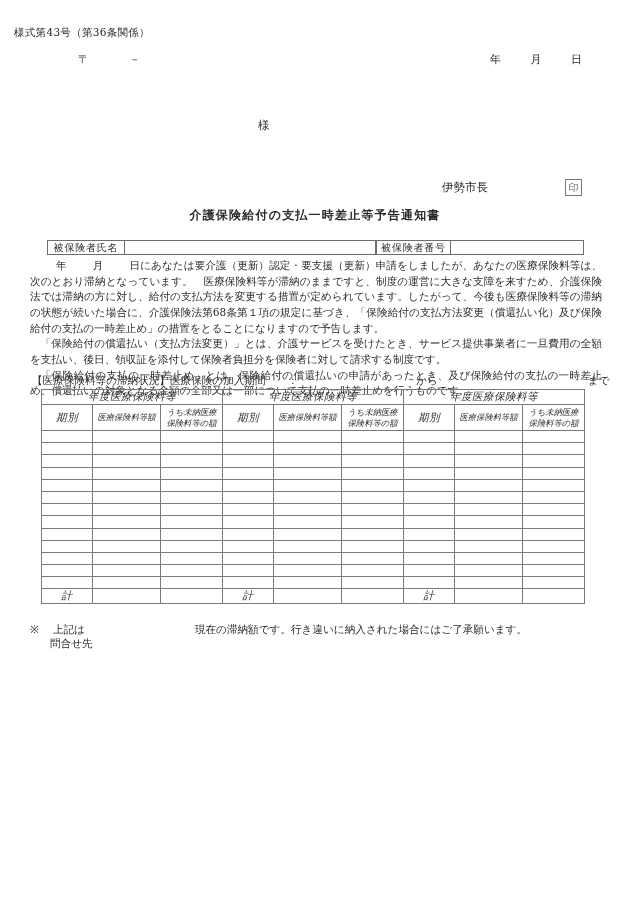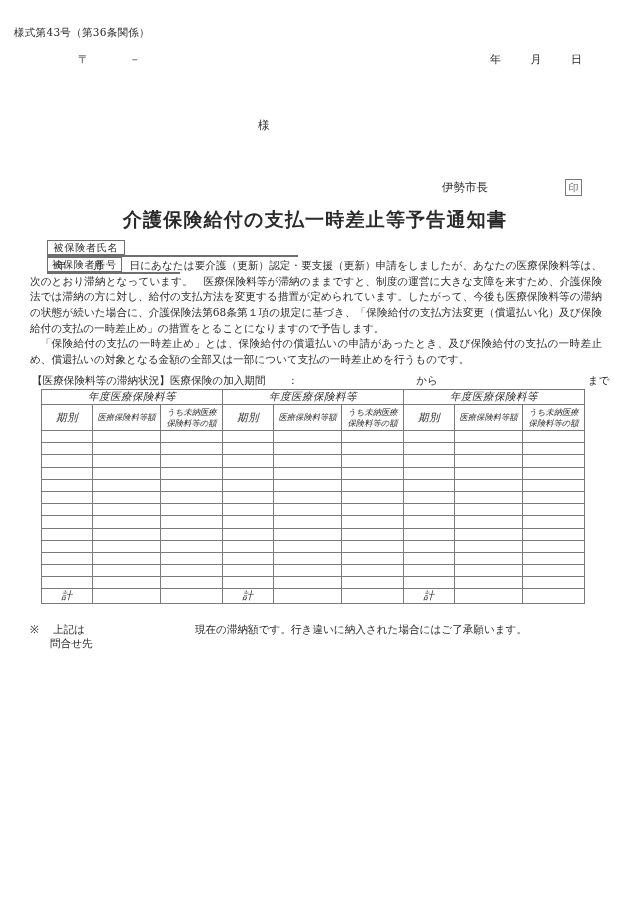--- a/index.html
+++ b/index.html
@@ -78,36 +78,35 @@
     color: #666;
     box-sizing: border-box;
   }
 
   .doc-title {
     position: absolute;
     left: 0;
     top: 207px;
     width: 630px;
     text-align: center;
-    font-size: 19px;
+    font-size: 12px;
     font-weight: bold;
     letter-spacing: 1.2px;
   }
 
   
   .insured-row {
     position: absolute;
     left: 47px;
     top: 240px;
     width: 537px;
     height: 15px;
     display: flex;
     align-items: stretch;
     font-size: 10px;
-    flex-direction: column;
   }
   .insured-row .cell {
     border: 1px solid #6e6e6e;
     box-sizing: border-box;
     display: flex;
     align-items: center;
     justify-content: center;
     height: 15px;
     letter-spacing: 0.8px;
   }
@@ -227,20 +226,21 @@
 
   <div class="insured-row">
     <div class="cell lbl-name">被保険者氏名</div>
     <div class="cell val-name"></div>
     <div class="cell lbl-no">被保険者番号</div>
     <div class="cell val-no"></div>
   </div>
 
   <div class="body-text">
     <p><span class="blank-u"></span><span>年</span><span class="blank-u"></span><span>月</span><span class="blank-u"></span><span>日にあなたは要介護（更新）認定・要支援（更新）申請をしましたが、あなたの医療保険料等は、次のとおり滞納となっています。　医療保険料等が滞納のままですと、制度の運営に大きな支障を来すため、介護保険法では滞納の方に対し、給付の支払方法を変更する措置が定められています。したがって、今後も医療保険料等の滞納の状態が続いた場合に、介護保険法第68条第１項の規定に基づき、「保険給付の支払方法変更（償還払い化）及び保険給付の支払の一時差止め」の措置をとることになりますので予告します。</span></p>
+    <p class="indent">「保険給付の償還払い（支払方法変更）」とは、介護サービスを受けたとき、サービス提供事業者に一旦費用の全額を支払い、後日、領収証を添付して保険者負担分を保険者に対して請求する制度です。</p>
     <p class="indent">「保険給付の支払の一時差止め」とは、保険給付の償還払いの申請があったとき、及び保険給付の支払の一時差止め、償還払いの対象となる金額の全部又は一部について支払の一時差止めを行うものです。</p>
   </div>
 
   <div class="table-caption">
     <span>【医療保険料等の滞納状況】</span><span>医療保険の加入期間</span><span class="gap-colon"></span><span>：</span><span class="gap-from"></span><span>から</span><span class="gap-to"></span><span>まで</span>
   </div>
 
   <table class="deliq">
     <colgroup>
       <col class="c-term">

